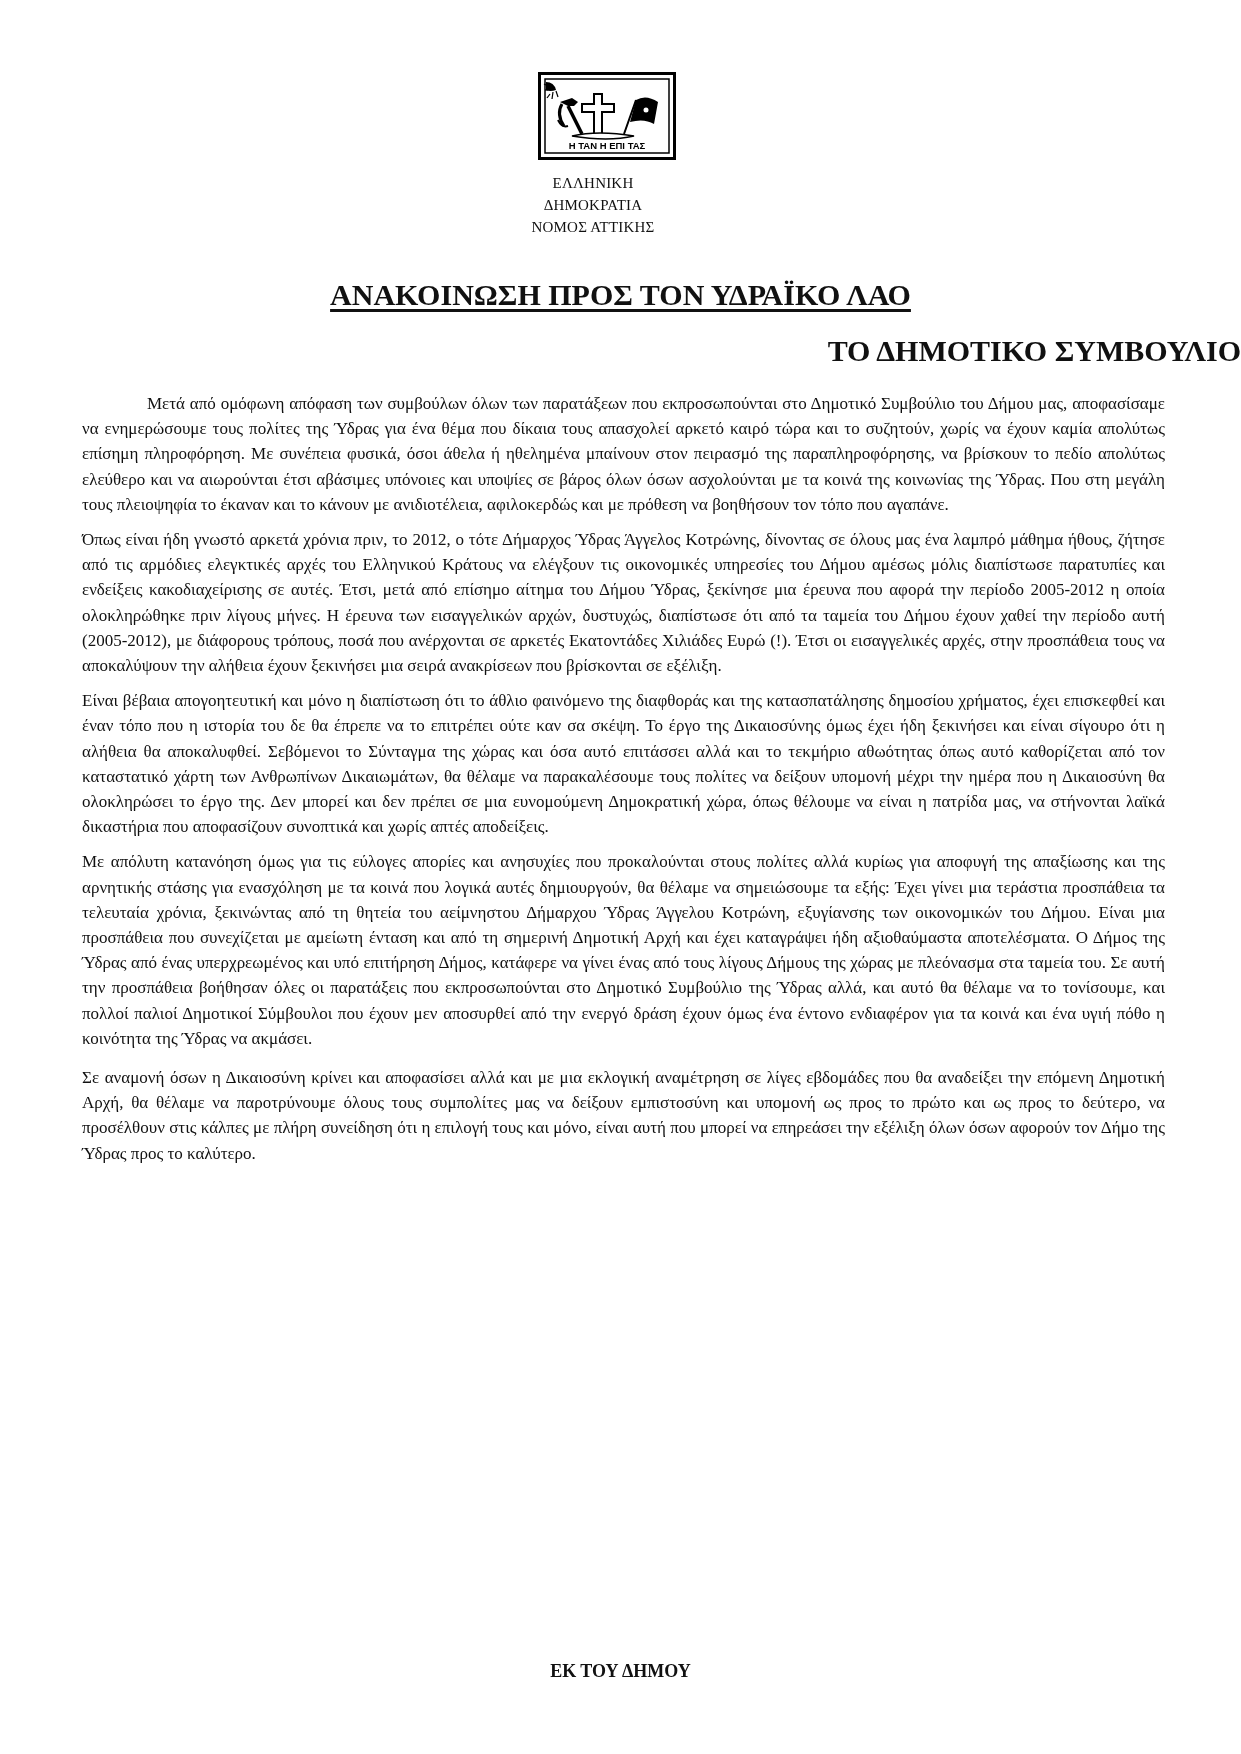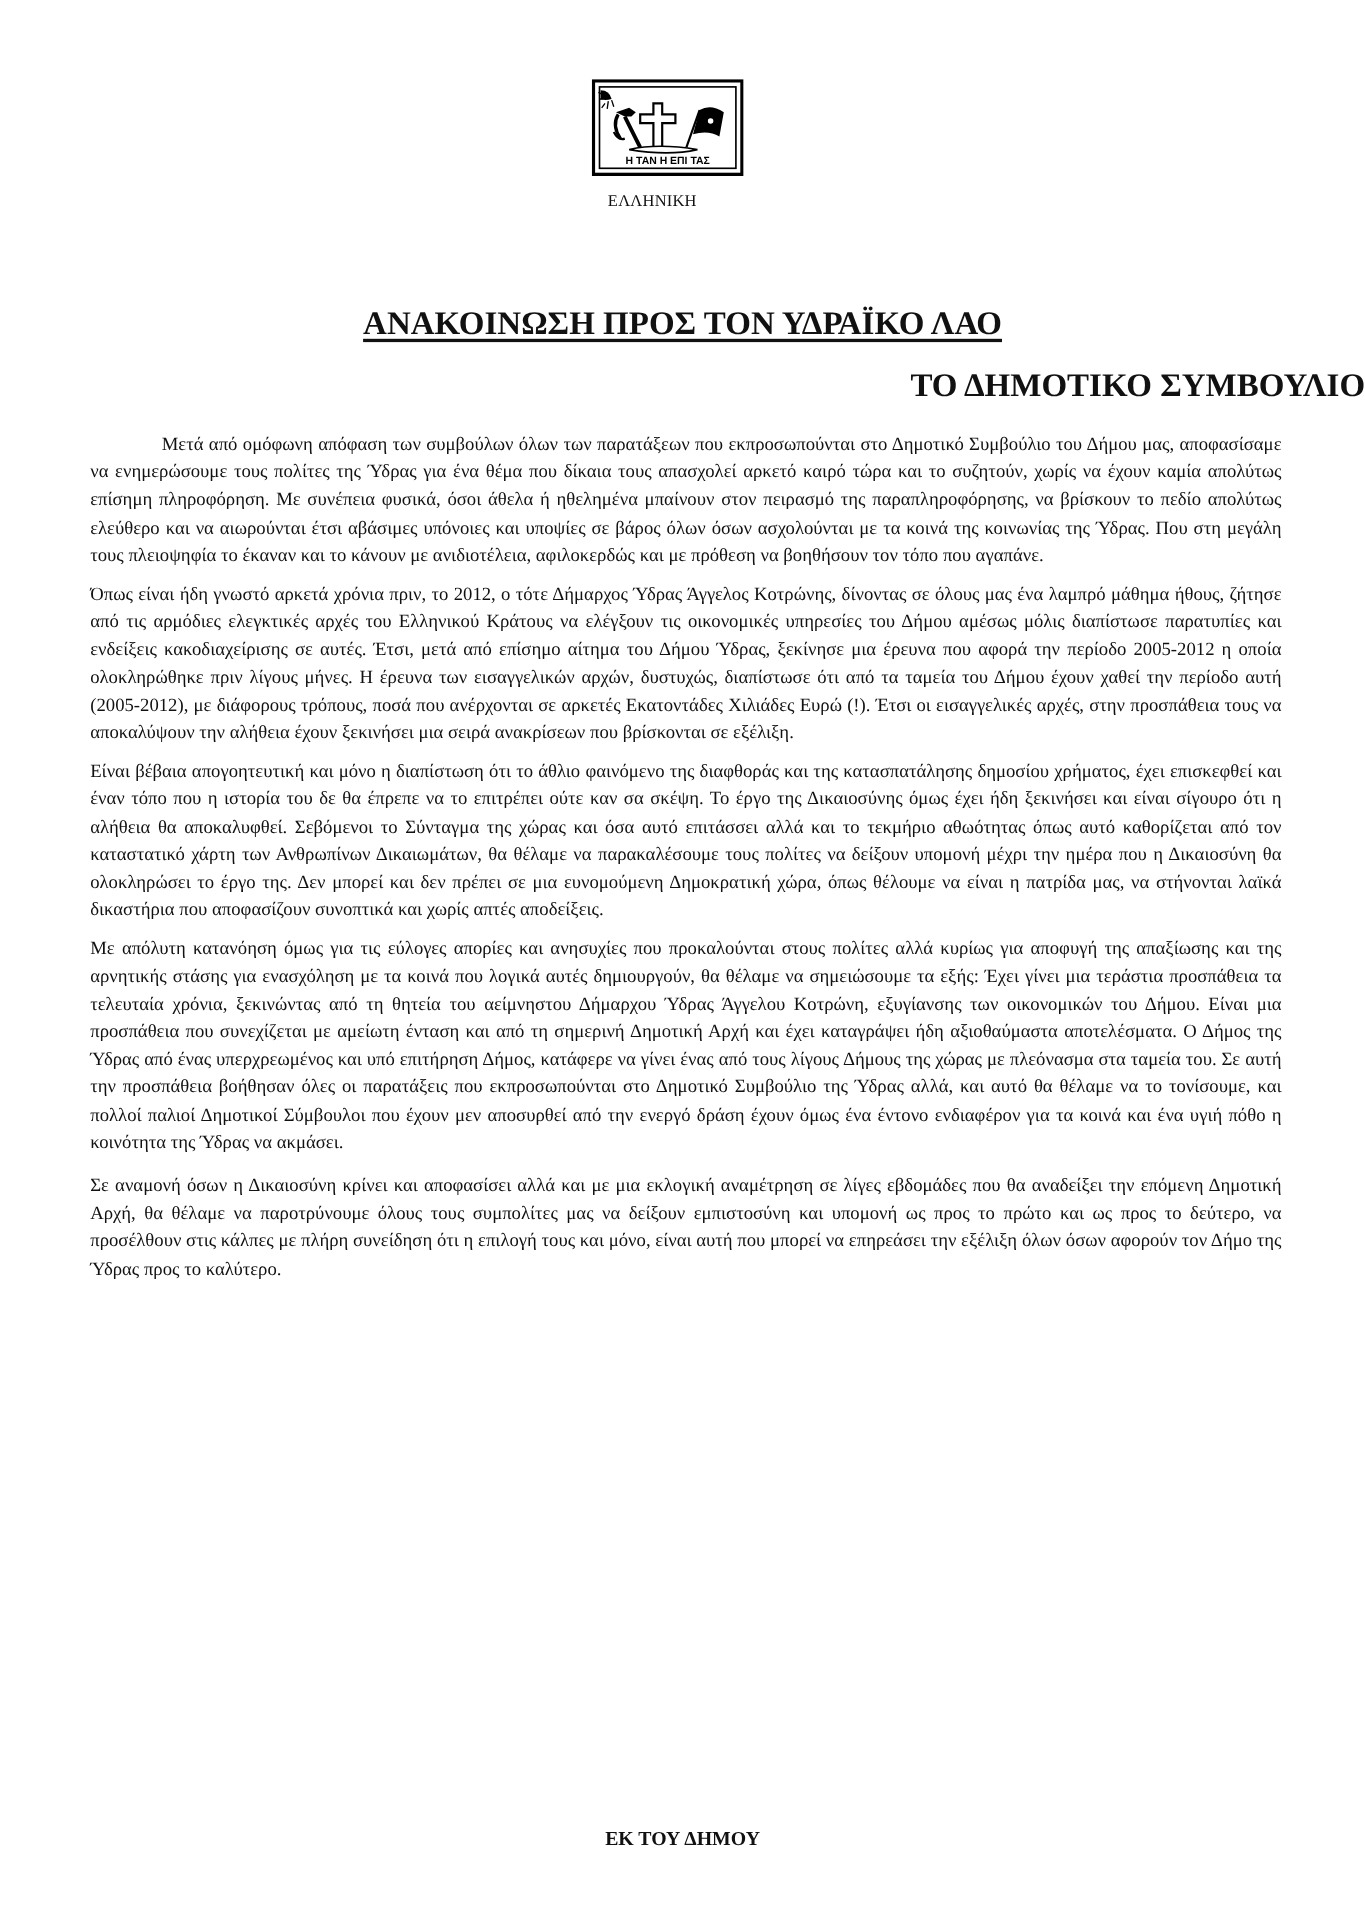--- a/index.html
+++ b/index.html
@@ -128,20 +128,22 @@
       <circle cx="108" cy="38" r="2.5" fill="#ffffff"></circle>
 
       <path d="M34 64 Q60 58 96 64 Q70 70 34 64 Z" fill="#ffffff" stroke="#000" stroke-width="1.5"></path>
 
       <text x="69" y="77" text-anchor="middle" font-family="Liberation Sans, DejaVu Sans, sans-serif" font-size="9.5" font-weight="bold" fill="#000">Η ΤΑΝ Η ΕΠΙ ΤΑΣ</text>
     </svg>
   </div>
 
   <div class="header-lines">
     <div>ΕΛΛΗΝΙΚΗ</div>
+    <div>ΔΗΜΟΚΡΑΤΙΑ</div>
+    <div>ΝΟΜΟΣ ΑΤΤΙΚΗΣ</div>
   </div>
 
   <div class="title-main">
     <span>ΑΝΑΚΟΙΝΩΣΗ ΠΡΟΣ ΤΟΝ ΥΔΡΑΪΚΟ ΛΑΟ</span>
   </div>
 
   <div class="title-sub">ΤΟ ΔΗΜΟΤΙΚΟ ΣΥΜΒΟΥΛΙΟ</div>
 
   <div class="body-text">
     <p class="indent">Μετά από ομόφωνη απόφαση των συμβούλων όλων των παρατάξεων που εκπροσωπούνται στο Δημοτικό Συμβούλιο του Δήμου μας, αποφασίσαμε να ενημερώσουμε τους πολίτες της Ύδρας για ένα θέμα που δίκαια τους απασχολεί αρκετό καιρό τώρα και το συζητούν, χωρίς να έχουν καμία απολύτως επίσημη πληροφόρηση. Με συνέπεια φυσικά, όσοι άθελα ή ηθελημένα μπαίνουν στον πειρασμό της παραπληροφόρησης, να βρίσκουν το πεδίο απολύτως ελεύθερο και να αιωρούνται έτσι αβάσιμες υπόνοιες και υποψίες σε βάρος όλων όσων ασχολούνται με τα κοινά της κοινωνίας της Ύδρας. Που στη μεγάλη τους πλειοψηφία το έκαναν και το κάνουν με ανιδιοτέλεια, αφιλοκερδώς και με πρόθεση να βοηθήσουν τον τόπο που αγαπάνε.</p>

